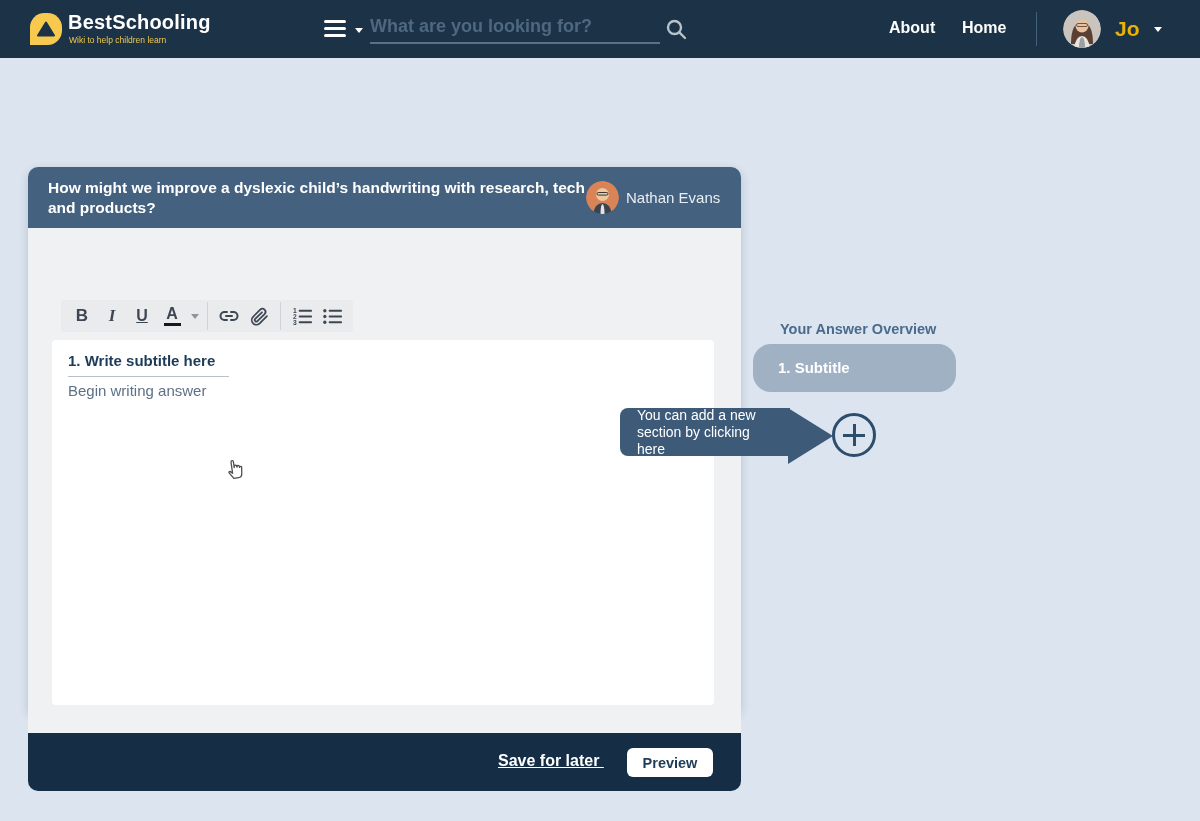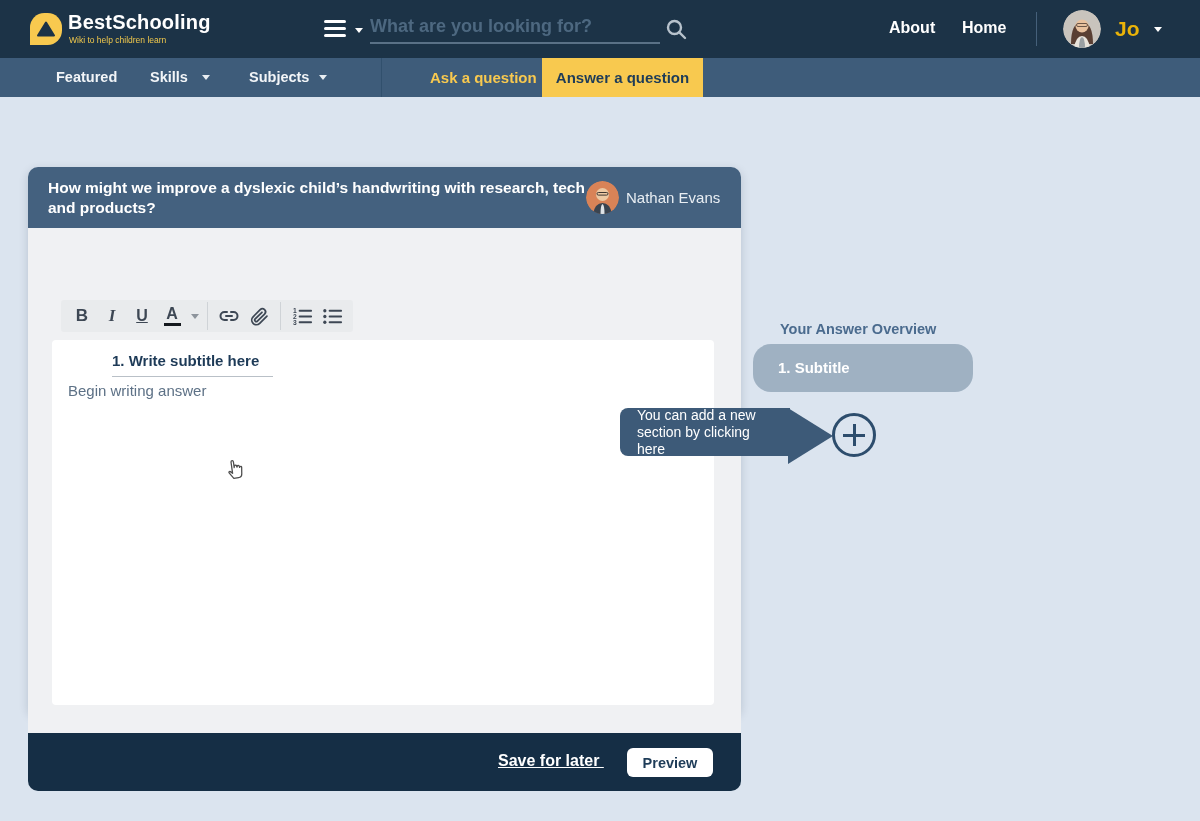--- a/index.html
+++ b/index.html
@@ -69,36 +69,36 @@
             color:#3d4754; cursor:pointer; position:relative; }
   .tb-bold { font-size:17px; font-weight:800; }
   .tb-italic { font-size:17px; font-style:italic; font-family:"Liberation Serif",serif; font-weight:600; }
   .tb-underline { font-size:16px; font-weight:600; text-decoration:underline; }
   .tb-color { font-size:16px; font-weight:600; display:flex; flex-direction:column; align-items:center; line-height:15px; }
   .tb-color .bar { width:17px; height:3.5px; background:#15191e; margin-top:2px; }
   .tb-caret { border-top-color:#8d949c; border-left-width:4px; border-right-width:4px; border-top-width:5px; margin-left:2px; }
   .tb-btn svg { display:block; }
 
   .editor { position:absolute; left:24px; top:112px; width:662px; height:365px; background:#fff; border-radius:4px; cursor:text; }
-  .subtitle-wrap { position:absolute; left:16px; top:12px;margin-left:44px; }
+  .subtitle-wrap { position:absolute; left:16px; top:12px; }
   .subtitle { font-size:15px; font-weight:700; color:#1d3a57; display:inline-block;
               padding:0 14px 7px 0; border-bottom:1px solid #b9c0c7; }
   .body-placeholder { position:absolute; left:16px; top:42px; font-size:15px; color:#5d7186; }
   .hand-cursor { position:absolute; left:172px; top:116px; width:22px; height:24px; transform:rotate(-8deg); }
 
   .card-footer { position:absolute; left:0; top:566px; width:713px; height:58px; background:#152e45; border-radius:0 0 10px 10px; }
   .save-link { position:absolute; left:470px; top:19px; font-size:16px; font-weight:700; color:#fff;
                text-decoration:underline; cursor:pointer; white-space:pre; }
   .preview-btn { position:absolute; left:599px; top:15px; width:86px; height:29px; background:#fff; border:none;
                  border-radius:6px; font-family:"Liberation Sans",sans-serif; font-size:14.5px; font-weight:700;
                  color:#1e3c58; cursor:pointer; }
 
   
   .overview-title { position:absolute; left:780px; top:321px; font-size:14.5px; font-weight:800; color:#4b6b8e; }
-  .section-pill { position:absolute; left:753px; top:344px; width:220px; height:48px; background:#9fb1c2;
+  .section-pill { position:absolute; left:753px; top:344px; width:203px; height:48px; background:#9fb1c2;
                   border-radius:18px; line-height:48px; padding-left:25px; font-size:15px; font-weight:700; color:#fff; cursor:pointer; }
   .tooltip { position:absolute; left:620px; top:408px; }
   .tooltip-box { width:170px; height:48px; background:#3d5a78; border-radius:8px 0 0 8px; display:flex; align-items:center; }
   .tooltip-box span { padding-left:17px; width:150px; font-size:14px; line-height:17px; color:#fff; }
   .tooltip-arrow { position:absolute; left:168px; top:0; width:0; height:0;
                    border-top:28px solid transparent; border-bottom:28px solid transparent; border-left:45px solid #3d5a78; }
   .add-section-btn { position:absolute; left:832px; top:413px; width:44px; height:44px; border-radius:50%;
                      border:3px solid #2d4d6d; background:transparent; cursor:pointer;
                      display:flex; align-items:center; justify-content:center; }
   .plus-glyph { position:relative; width:22px; height:22px; }
@@ -149,30 +149,20 @@
           <rect x="13.5" y="13.5" width="11" height="3" rx="1.5" fill="none" stroke="#6b5648" stroke-width="1"></rect>
           <path d="M11 38 Q13 26 19 26 Q25 26 27 38 Z" fill="#e9e4dc"></path>
           <path d="M16 38 Q16 28 19 27 Q22 28 22 38 Z" fill="#9aa0a3"></path>
         </svg>
       </span>
       <span class="user-name">Jo</span>
       <span class="caret user-caret"></span>
     </div>
   </header>
 
-  <nav class="subnav">
-    <span class="subnav-item" style="left:56px;">Featured</span>
-    <span class="subnav-item" style="left:150px;">Skills</span>
-    <span class="caret subnav-caret" style="left:202px;"></span>
-    <span class="subnav-item" style="left:249px;">Subjects</span>
-    <span class="caret subnav-caret" style="left:319px;"></span>
-    <div class="subnav-divider"></div>
-    <span class="ask-link">Ask a question</span>
-    <div class="answer-tab">Answer a question</div>
-  </nav>
 
 
   <section class="card">
 
     <div class="card-header">
       <div class="q-title">How might we improve a dyslexic child’s handwriting with research, tech and products?</div>
       <div class="author">
         <span class="avatar">
           <svg viewBox="0 0 33 33" width="33" height="33">
             <circle cx="16.5" cy="16.5" r="16.5" fill="#d98357"></circle>

